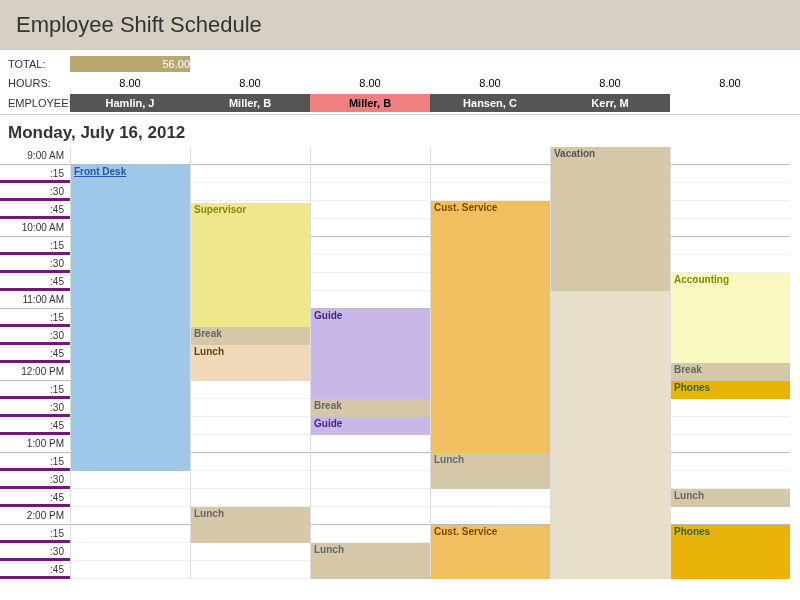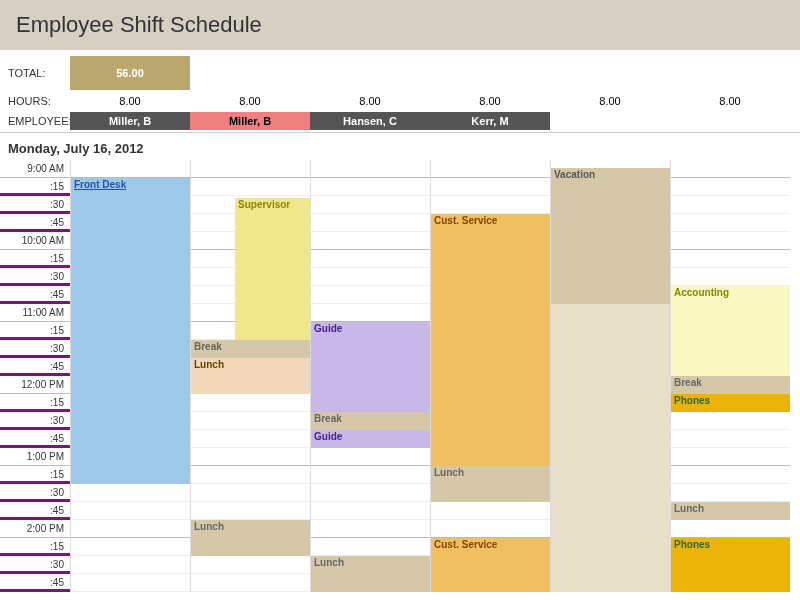--- a/index.html
+++ b/index.html
@@ -28,23 +28,23 @@
       width: 70px;
       font-weight: normal;
       color: #333;
       padding-left: 8px;
       font-size: 11px;
     }
 
     .header-total-cell {
       width: 120px;
       background: #b8a870;
-      text-align: center;
-      padding: 11px 0;
-      font-weight: bold;
+      text-align: right;
+      padding: 2px 0;
+      font-weight: normal;
       color: #fff;
     }
 
     .header-hours-cell {
       width: 120px;
       text-align: center;
       padding: 3px 0;
     }
 
     .header-employee-cell {
@@ -56,21 +56,21 @@
       color: #fff;
     }
 
     .header-employee-cell.highlight {
       background: #f08080;
       color: #000;
     }
 
     .schedule-header {
       font-weight: bold;
-      font-size: 13px;
+      font-size: 17px;
       padding: 8px 8px 4px 8px;
       color: #333;
     }
 
     .schedule-grid {
       display: flex;
       flex-direction: column;
     }
 
     
@@ -100,20 +100,21 @@
     <div class="header-label">HOURS:</div>
     <div class="header-hours-cell">8.00</div>
     <div class="header-hours-cell">8.00</div>
     <div class="header-hours-cell">8.00</div>
     <div class="header-hours-cell">8.00</div>
     <div class="header-hours-cell">8.00</div>
     <div class="header-hours-cell">8.00</div>
   </div>
   <div class="header-row">
     <div class="header-label">EMPLOYEE:</div>
+    <div class="header-employee-cell">Hamlin, J</div>
     <div class="header-employee-cell">Miller, B</div>
     <div class="header-employee-cell highlight">Miller, B</div>
     <div class="header-employee-cell">Hansen, C</div>
     <div class="header-employee-cell">Kerr, M</div>
   </div>
 </div>
 
 <div class="schedule-header">Monday, July 16, 2012</div>
 
 <div class="schedule-grid">
@@ -258,21 +259,21 @@
           <div class="row-line"></div>
         <div class="row-line major"></div>
           <div class="row-line"></div>
           <div class="row-line"></div>
           <div class="row-line"></div>
         <div class="row-line major"></div>
           <div class="row-line"></div>
           <div class="row-line"></div>
           <div class="row-line"></div>
 
-        <div class="block yellow" style="top:38px; height:144px;margin-left:44px;">Supervisor</div>
+        <div class="block yellow" style="top:56px; height:144px;">Supervisor</div>
 
         <div class="block tan" style="top:180px; height:18px;">Break</div>
 
         <div class="block peach" style="top:198px; height:36px;">Lunch</div>
 
         <div class="block tan" style="top:360px; height:36px;">Lunch</div>
       </div>
 
       <div class="data-col">
         <div class="row-line major"></div>
@@ -361,21 +362,21 @@
           <div class="row-line"></div>
         <div class="row-line major"></div>
           <div class="row-line"></div>
           <div class="row-line"></div>
           <div class="row-line"></div>
         <div class="row-line major"></div>
           <div class="row-line"></div>
           <div class="row-line"></div>
           <div class="row-line"></div>
 
-        <div class="block vacation" style="top:8px; height:144px;">Vacation</div>
+        <div class="block vacation" style="top:0px; height:144px;">Vacation</div>
 
         <div style="position:absolute; top:144px; left:0; right:0; bottom:0; background:#e8dfc8; z-index:1;"></div>
       </div>
 
       <div class="data-col">
         <div class="row-line major"></div>
           <div class="row-line"></div>
           <div class="row-line"></div>
           <div class="row-line"></div>
         <div class="row-line major"></div>

